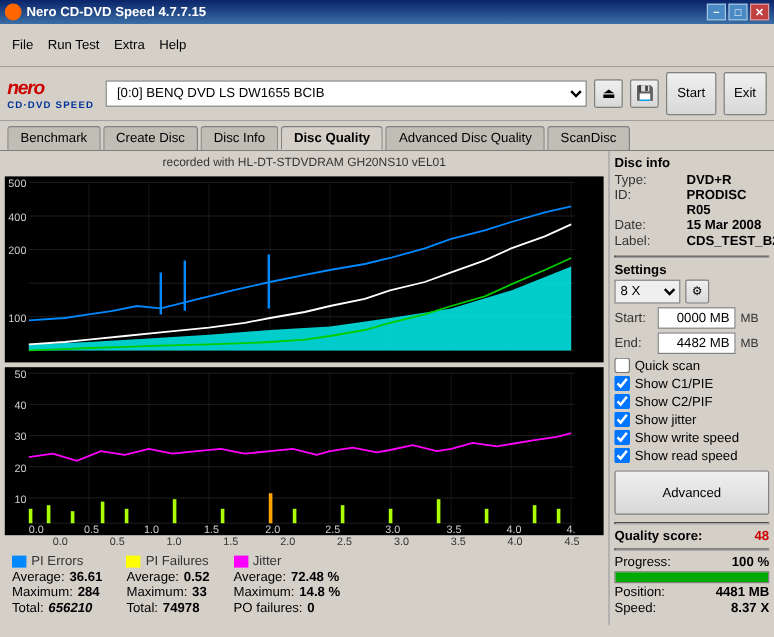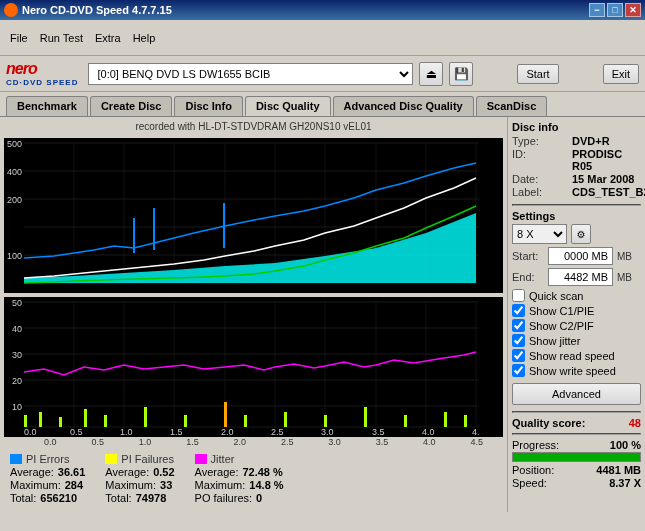--- a/index.html
+++ b/index.html
@@ -101,28 +101,27 @@
     }
     .drive-select {
       flex: 1;
       height: 22px;
       font-size: 11px;
       border: 1px solid #808080;
       background: white;
       padding: 0 4px;
     }
     .toolbar-btn {
-      height: 20px;
+      height: 36px;
       padding: 0 8px;
       background: linear-gradient(to bottom, #f0f0f0, #d8d8d8);
       border: 1px solid #808080;
       border-radius: 2px;
       cursor: pointer;
       font-size: 11px;
-      margin-left: 38px;
     }
     .icon-btn {
       width: 24px;
       height: 24px;
       background: linear-gradient(to bottom, #f0f0f0, #d8d8d8);
       border: 1px solid #808080;
       border-radius: 2px;
       cursor: pointer;
       display: flex;
       align-items: center;
@@ -138,21 +137,20 @@
       gap: 2px;
     }
     .tab {
       padding: 3px 10px;
       background: #c0bdb5;
       border: 1px solid #808080;
       border-bottom: none;
       cursor: pointer;
       font-size: 11px;
       border-radius: 3px 3px 0 0;
-      font-weight: bold;
     }
     .tab.active {
       background: #d4d0c8;
       border-bottom: 1px solid #d4d0c8;
       font-weight: bold;
       z-index: 1;
       position: relative;
     }
 
     
@@ -237,21 +235,21 @@
     .checkbox-row {
       display: flex;
       align-items: center;
       gap: 4px;
       margin-bottom: 2px;
     }
     .checkbox-row input[type="checkbox"] { margin: 0; }
 
     .advanced-btn {
       width: 100%;
-      height: 22px;
+      height: 37px;
       background: linear-gradient(to bottom, #f0f0f0, #d8d8d8);
       border: 1px solid #808080;
       border-radius: 2px;
       cursor: pointer;
       font-size: 11px;
       margin-top: 4px;
     }
 
     .quality-row {
       display: flex;
@@ -485,21 +483,21 @@
         <div class="legend-item">
           <span>Average:</span>
           <span style="font-weight:bold;">36.61</span>
         </div>
         <div class="legend-item">
           <span>Maximum:</span>
           <span style="font-weight:bold;">284</span>
         </div>
         <div class="legend-item">
           <span>Total:</span>
-          <span style="font-weight:bold;">656210</span>
+          <span style="font-weight:bold;font-style:italic;">656210</span>
         </div>
       </div>
 
       <div class="legend-group">
         <div class="legend-item">
           <span class="legend-color" style="background:#ffff00;"></span>
           <span class="legend-text">PI Failures</span>
         </div>
         <div class="legend-item">
           <span>Average:</span>
@@ -589,25 +587,25 @@
       <div class="checkbox-row">
         <input type="checkbox" checked="" style="">
         <label>Show C2/PIF</label>
       </div>
       <div class="checkbox-row">
         <input type="checkbox" checked="" style="">
         <label>Show jitter</label>
       </div>
       <div class="checkbox-row">
         <input type="checkbox" checked="" style="">
-        <label>Show read speed</label>
+        <label>Show write speed</label>
       </div>
       <div class="checkbox-row">
         <input type="checkbox" checked="" style="">
-        <label>Show write speed</label>
+        <label>Show read speed</label>
       </div>
       <button class="advanced-btn">Advanced</button>
     </div>
 
     <hr style="border-color:#a0a0a0; margin: 4px 0;">
 
     <div class="quality-row">
       <span>Quality score:</span>
       <span class="quality-value">48</span>
     </div>

